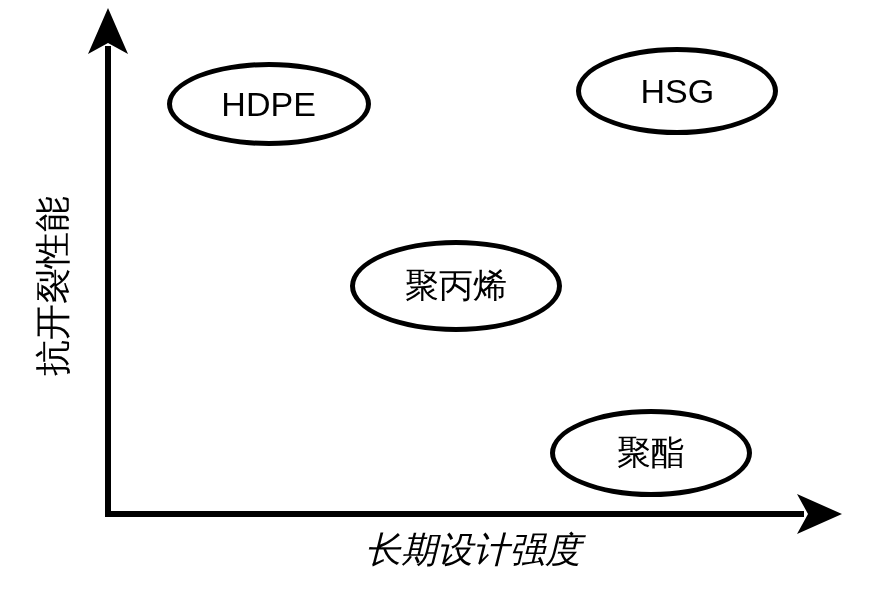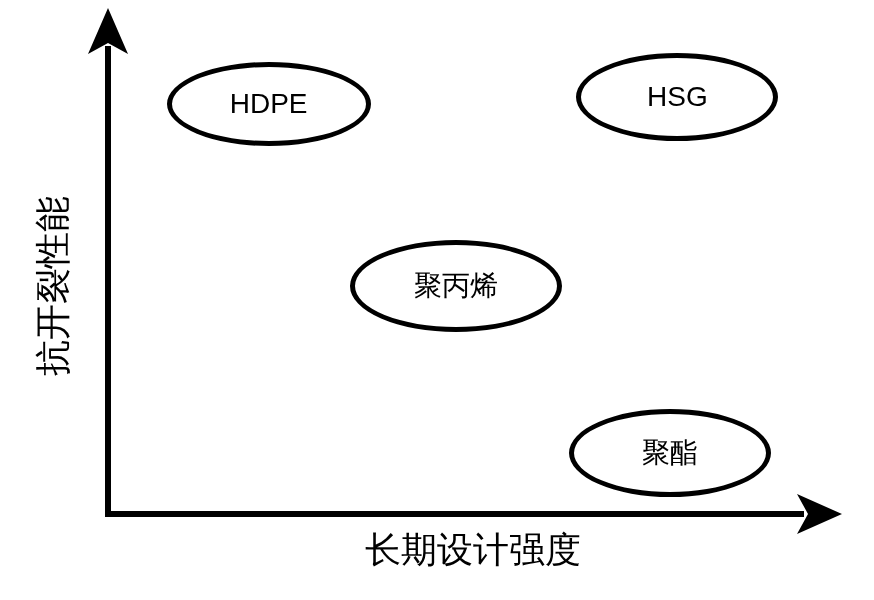--- a/index.html
+++ b/index.html
@@ -31,33 +31,34 @@
   }
   .y-label {
     left: 53px;
     top: 286px;
     transform: translate(-50%, -50%) rotate(-90deg);
   }
   .x-label {
     left: 473px;
     top: 550px;
     transform: translate(-50%, -50%);
+    font-style: italic;
   }
   .ellipse {
     position: absolute;
     box-sizing: border-box;
     border: 5px solid #000000;
     border-radius: 50%;
     background: #ffffff;
     display: flex;
     align-items: center;
     justify-content: center;
   }
   .ellipse-label {
-    font-size: 28px;
+    font-size: 34px;
     font-weight: 400;
     white-space: nowrap;
     color: #000000;
   }
 </style>
 </head>
 <body>
 
 <div class="figure">
 
@@ -71,24 +72,24 @@
   </svg>
 
   <div class="axis-label y-label">抗开裂性能</div>
 
   <div class="axis-label x-label">长期设计强度</div>
 
   <div id="plot-area">
       <div class="ellipse" style="left: 166.6px; top: 62.14px; width: 204px; height: 84px;">
         <span class="ellipse-label">HDPE</span>
       </div>
-      <div class="ellipse" style="left: 576.4px; top: 53px; width: 202px; height: 88px;">
+      <div class="ellipse" style="left: 576.4px; top: 47px; width: 202px; height: 88px;">
         <span class="ellipse-label">HSG</span>
       </div>
       <div class="ellipse" style="left: 350px; top: 240.3px; width: 212px; height: 92px;">
         <span class="ellipse-label">聚丙烯</span>
       </div>
-      <div class="ellipse" style="left: 569px; top: 409.28px; width: 202px; height: 88px;">
+      <div class="ellipse" style="left: 550px; top: 409.28px; width: 202px; height: 88px;">
         <span class="ellipse-label">聚酯</span>
       </div>
     </div>
 
 </div>
 
 </body></html>

